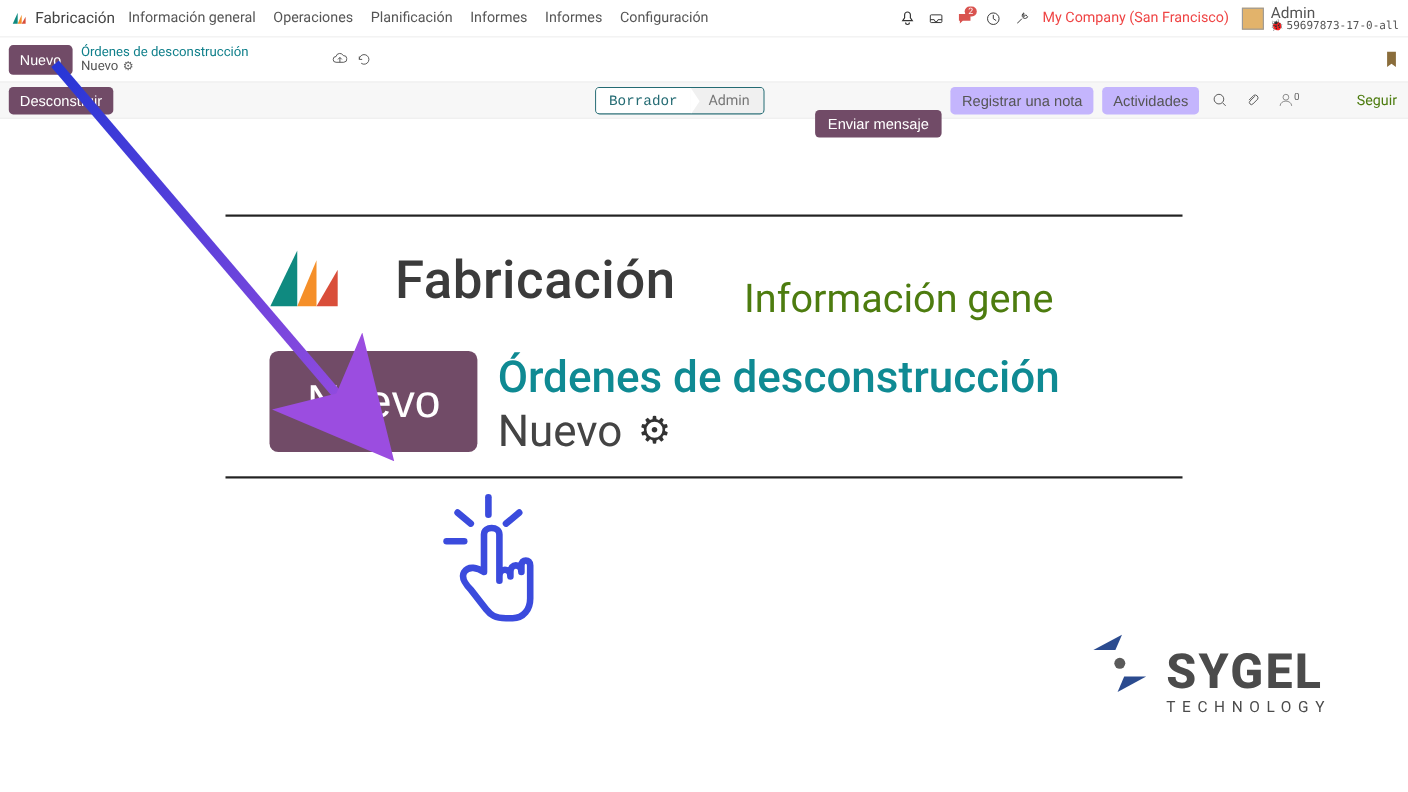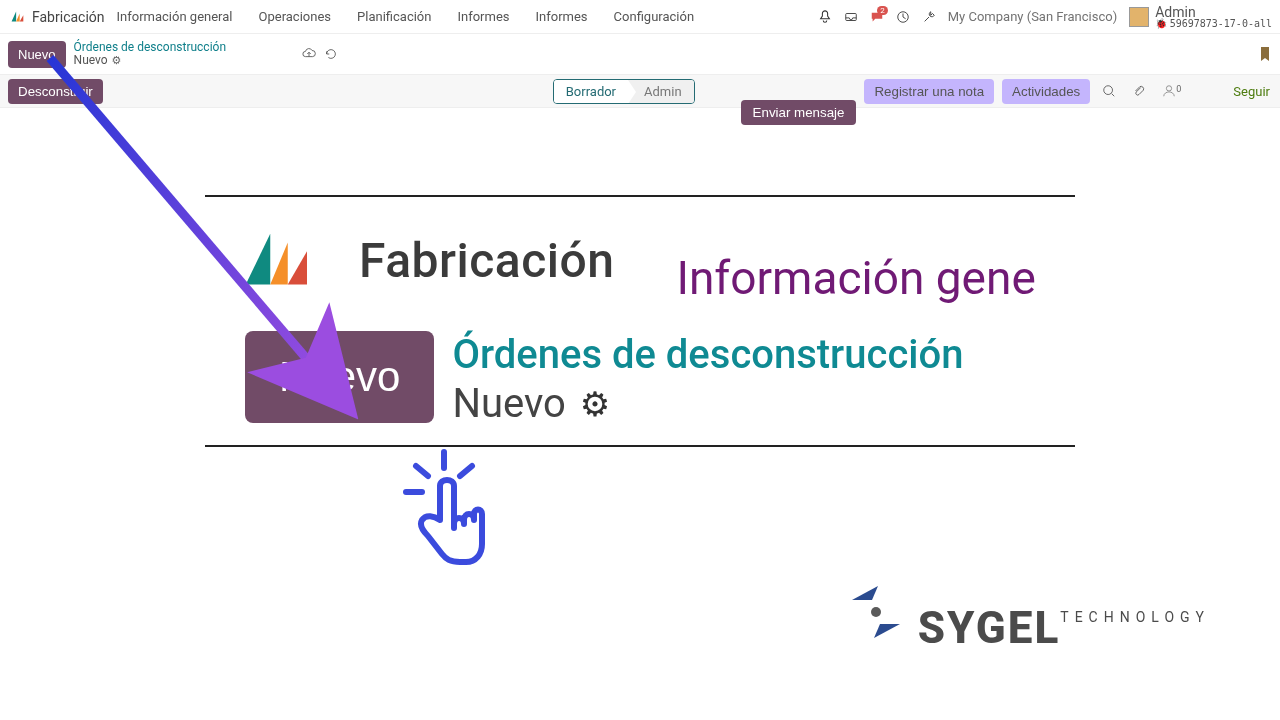--- a/index.html
+++ b/index.html
@@ -2,25 +2,25 @@
 <html><head>
 <meta charset="utf-8">
 <style>
   * { box-sizing: border-box; margin: 0; padding: 0; }
   html, body { width: 1280px; height: 720px; font-family: -apple-system, BlinkMacSystemFont, "Segoe UI", Roboto, "Helvetica Neue", Arial, sans-serif; background: #fff; color: #4c4c4c; overflow: hidden; }
   
   .topnav { height: 34px; display: flex; align-items: center; padding: 0 8px; font-size: 13px; border-bottom: 1px solid #eee; }
   .brand { display: flex; align-items: center; gap: 6px; margin-right: 12px; }
   .brand .logo { width: 18px; height: 18px; }
   .brand .app-name { color: #444; font-size: 14px; }
-  .menu { display: flex; gap: 26px; color: #555; }
+  .menu { display: flex; gap: 16px; color: #555; }
   .menu .mi { cursor: pointer; }
   .nav-right { margin-left: auto; display: flex; align-items: center; gap: 12px; }
   .nav-right .ico { width: 14px; height: 14px; display: inline-block; position: relative; }
-  .company { font-size: 13px; color: #737373; }
+  .company { font-size: 13px; color: #ef4444; }
   .userblock { display: flex; align-items: center; gap: 6px; }
   .avatar { width: 20px; height: 20px; background:#e2b36b; border:1px solid #999; }
   .usercol { display:flex; flex-direction:column; line-height:1; }
   .admin { font-size: 14px; color:#555; }
   .db { font-family: monospace; font-size: 10px; color:#555; display:flex; align-items:center; gap:2px; }
   .bug { color:#d9534f; font-size:10px; }
   .badge { position:absolute; top:-4px; right:-4px; background:#d9534f; color:#fff; font-size:8px; border-radius:6px; padding:0 3px; }
   
   .bcrow { height: 40px; display:flex; align-items:center; padding: 4px 8px; gap:6px; }
   .btn-primary { background:#714b67; color:#fff; border:none; border-radius:4px; padding:6px 10px; font-size:13px; cursor:pointer; }
@@ -28,46 +28,46 @@
   .bc-top { color:#0f7f8a; font-size:12px; }
   .bc-bot { color:#555; font-size:12px; display:flex; align-items:center; gap:4px; }
   .gearsm { color:#666; font-size:11px; }
   .bc-right { margin-left: 70px; display:flex; gap:8px; color:#555; }
   .bookmark { margin-left:auto; color:#888; }
   
   .toolrow { height: 34px; background:#f7f7f7; border-top:1px solid #eee; border-bottom:1px solid #eee; display:flex; align-items:center; padding:0 8px; gap:8px; font-size:13px; }
   .btn-plain { background:#714b67; color:#fff; border:none; border-radius:4px; padding:5px 10px; cursor:pointer; }
   .spacer { flex:1; }
   .statuswrap { display:flex; border:1px solid #246b73; border-radius:4px; overflow:hidden; }
-  .status-active { background:#fff; color:#246b73; padding:4px 12px; position:relative; }
+  .status-active { background:#fff; color:#246b73; padding:4px 12px; position:relative;font-family:Liberation Mono, monospace; }
   .status-active:after { content:""; position:absolute; right:-8px; top:0; bottom:0; width:0; border-left:8px solid #fff; border-top:12px solid transparent; border-bottom:12px solid transparent; }
   .status-next { color:#777; padding:4px 12px 4px 16px; background:#f0f0f0; }
   .btn-maroon { background:#714b67; color:#fff; border:none; border-radius:4px; padding:5px 12px; cursor:pointer;margin-top:42px; }
   .btn-light { background:#c4b5fd; color:#555; border:none; border-radius:4px; padding:5px 10px; cursor:pointer; }
   .iconbtn { color:#666; padding:2px 4px; cursor:pointer; font-size:13px; }
   .follow { color:#4d7c0f; padding:4px 2px; }
   
   .zoom { position:absolute; left:205px; top:195px; width:870px; border-top:2px solid #222; border-bottom:2px solid #222; padding:0 0 18px 0; }
   .zoom-top { display:flex; align-items:center; gap:34px; padding:18px 28px 8px 28px; }
   .zoom-logo { width:92px; height:70px; }
   .zoom-app { font-size:48px; color:#3b3b3b; font-weight:500; letter-spacing:0.5px; }
-  .zoom-info { font-size:46px; color:#701a75; margin-left:28px;margin-top:36px; }
+  .zoom-info { font-size:36px; color:#4d7c0f; margin-left:28px;margin-top:36px; }
   .zoom-bot { display:flex; align-items:flex-start; gap:18px; padding:18px 28px 0 40px; position:relative; }
   .zoom-new-btn { background:#714b67; color:#fff; border:none; border-radius:8px; font-size:42px; padding:22px 34px; cursor:pointer; }
   .zoom-bc { display:flex; flex-direction:column; gap:2px; }
   .zoom-bc-top { color:#0f8a93; font-size:40px; font-weight:500; }
   .zoom-bc-bot { color:#444; font-size:40px; display:flex; align-items:center; gap:14px; }
   .zoom-gear { font-size:34px; color:#333; }
   
   .hand { position:absolute; left:396px; top:448px; width:100px; height:140px; z-index:30; }
   
   .arrowsvg { position:absolute; left:0; top:0; width:1280px; height:720px; pointer-events:none; z-index:25; }
   
   .sygel { position:absolute; right:70px; bottom:70px; display:flex; align-items:center; gap:12px; }
-  .sygel-txt { display:flex; line-height:1;margin-top:32px; }
+  .sygel-txt { display:flex; flex-direction:column; line-height:1;margin-top:32px; }
   .sygel-name { font-size:44px; font-weight:800; color:#4b4b4b; letter-spacing:2px; }
   .sygel-sub { font-size:14px; color:#4b4b4b; letter-spacing:6px; margin-top:4px; }
   svg { display:block; }
 </style>
 </head>
 <body>
 
 <div class="topnav">
   <div class="brand">
     <svg class="logo" viewBox="0 0 40 40">

